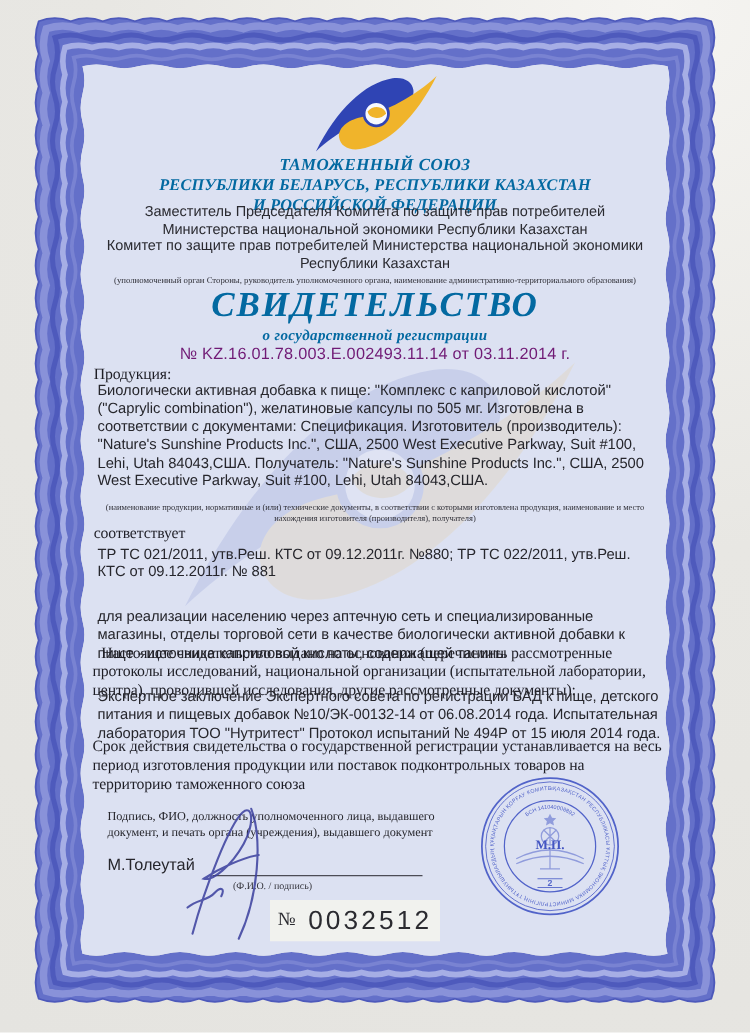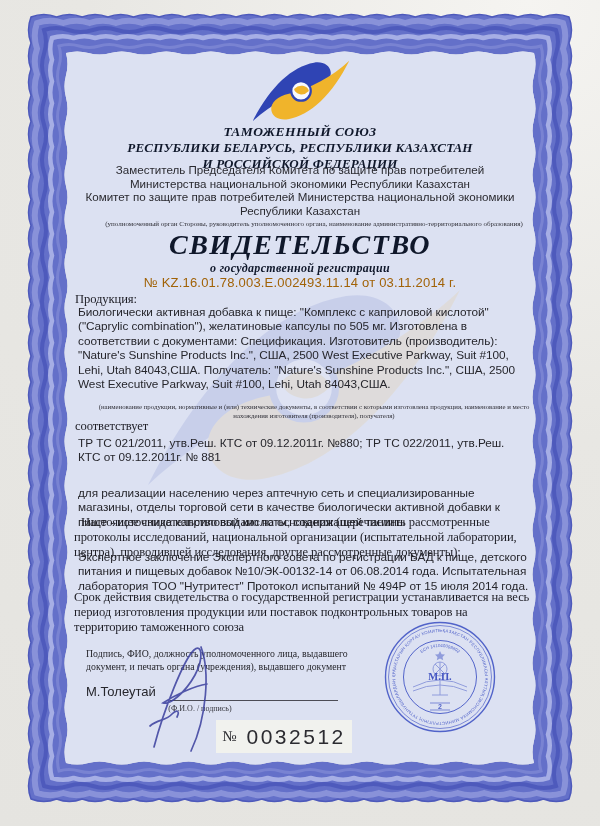--- a/index.html
+++ b/index.html
@@ -6,28 +6,28 @@
   body{
     width:600px;height:826px;position:relative;overflow:hidden;
     background:radial-gradient(circle at 88% 0%, #f5f4f1, #e8e7e3 45%, #e5e4e0 100%);
     font-family:"Liberation Sans", sans-serif;
     -webkit-font-smoothing:antialiased;
   }
   #borderSvg{position:absolute;left:0;top:0;}
   .doc{position:absolute;left:66px;top:53px;width:468px;height:710px;}
   .abs{position:absolute;}
   .center{text-align:center;}
-  .blue{color:#0f172a;font-family:"Liberation Serif", serif;font-style:italic;font-weight:bold;}
+  .blue{color:#0369a1;font-family:"Liberation Serif", serif;font-style:italic;font-weight:bold;}
   .union1{font-size:13.5px;letter-spacing:.4px;}
   .union2{font-size:13px;letter-spacing:.2px;}
   .authority{font-size:11.6px;color:#2a2a30;line-height:1.18;}
-  .tinycap{font-family:"Liberation Serif", serif;font-size:7px;color:#303038;line-height:1.35;padding-left:14px;}
+  .tinycap{font-family:"Liberation Serif", serif;font-size:7px;color:#303038;line-height:1.35;}
   .title-main{font-size:28px;letter-spacing:1.5px;}
   .title-sub{font-size:12px;letter-spacing:.3px;}
-  .numline{font-size:13px;color:#a16207;letter-spacing:.2px;}
+  .numline{font-size:13px;color:#701a75;letter-spacing:.2px;}
   .sans{font-size:11.8px;color:#26262c;line-height:1.22;letter-spacing:-.05px;}
   .serif{font-family:"Liberation Serif", serif;font-size:12.6px;color:#1e1e26;line-height:1.2;letter-spacing:-.1px;}
   .sigcap{font-family:"Liberation Serif", serif;font-size:9.8px;color:#26262c;line-height:1.3;}
   .name{font-size:13px;color:#26262c;}
   .fio{font-family:"Liberation Serif", serif;font-size:8px;color:#34343c;}
   .sig-line{position:absolute;left:104px;top:647px;width:168px;border-bottom:1.2px solid #4c4c56;}
   .serial-patch{position:absolute;left:150px;top:667px;width:136px;height:33px;background:#f1f2ee;
     display:flex;align-items:center;justify-content:center;gap:10px;}
   .serial-label{font-family:"Liberation Serif", serif;font-size:15px;color:#2b2b30;}
   .serial-num{font-family:Liberation Sans, sans-serif;font-size:21px;letter-spacing:2.5px;color:#2b2b30;}
@@ -98,21 +98,21 @@
   <div class="abs sans" style="left:12px;top:433px;width:452px">для реализации населению через аптечную сеть и специализированные магазины, отделы торговой сети в качестве биологически активной добавки к пище - источника каприловой кислоты, содержащей танины</div>
 
   <div class="abs serif" style="left:8px;top:462px;width:458px;text-indent:7px">Настоящее свидетельство выдано на основании (перечислить рассмотренные протоколы исследований, национальной организации  (испытательной лаборатории, центра), проводившей исследования, другие рассмотренные документы):</div>
   <div class="abs sans" style="left:12px;top:497px;width:452px">Экспертное заключение Экспертного совета по регистрации БАД к пище, детского питания и пищевых добавок №10/ЭК-00132-14 от 06.08.2014 года. Испытательная лаборатория ТОО "Нутритест" Протокол испытаний № 494Р от 15 июля 2014 года.</div>
 
   <div class="abs serif" style="left:8px;top:537px;width:458px">Срок действия свидетельства о государственной регистрации устанавливается на весь период изготовления продукции или поставок подконтрольных товаров на территорию таможенного союза</div>
 
   <div class="abs sigcap" style="left:20px;top:595px;width:268px">Подпись, ФИО,  должность уполномоченного лица, выдавшего документ, и печать органа (учреждения), выдавшего документ</div>
   <div class="abs name" style="left:20px;top:631px">М.Толеутай</div>
   <div class="sig-line"></div>
-  <div class="abs fio center" style="left:78px;top:651px;width:112px">(Ф.И.О. / подпись)</div>
+  <div class="abs fio center" style="left:96px;top:651px;width:112px">(Ф.И.О. / подпись)</div>
 
   <svg class="abs" style="left:78px;top:576px" width="96" height="128" viewBox="0 0 96 128">
     <g fill="none" stroke="#3b3f9e" stroke-width="1.7" stroke-linecap="round" opacity="0.85">
       <path d="M10 118 C20 80 40 30 50 21 C58 14 60 29 51 46 C41 64 26 76 19 74 C31 66 50 57 63 55"></path>
       <path d="M57 18 C66 42 63 88 47 122"></path>
       <path d="M6 97 C14 90 22 92 28 85 C33 80 36 82 33 88"></path>
     </g>
   </svg>
 
   <div class="serial-patch">

